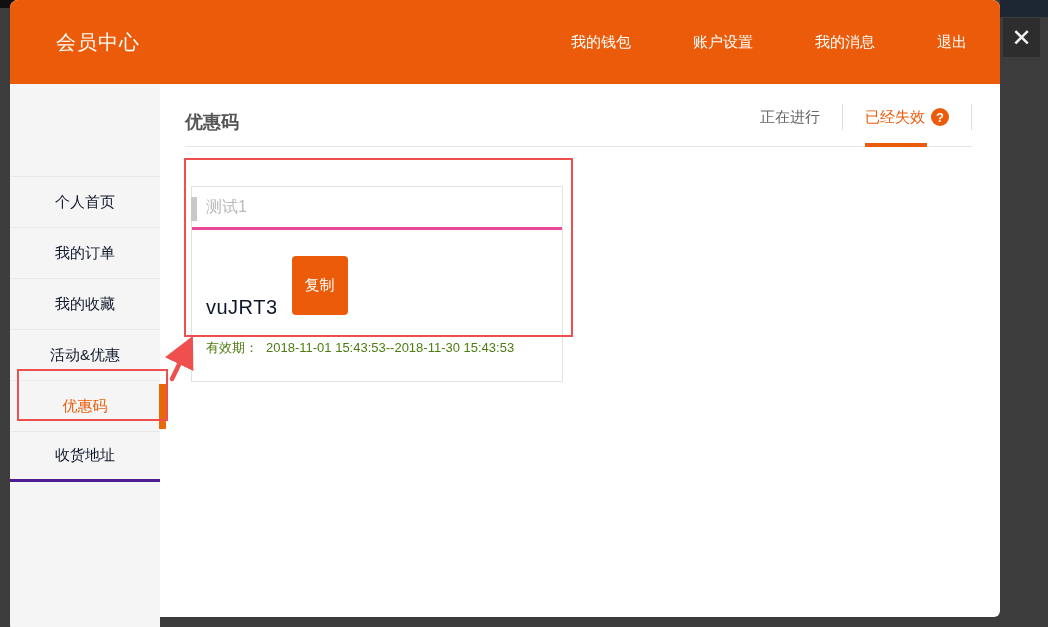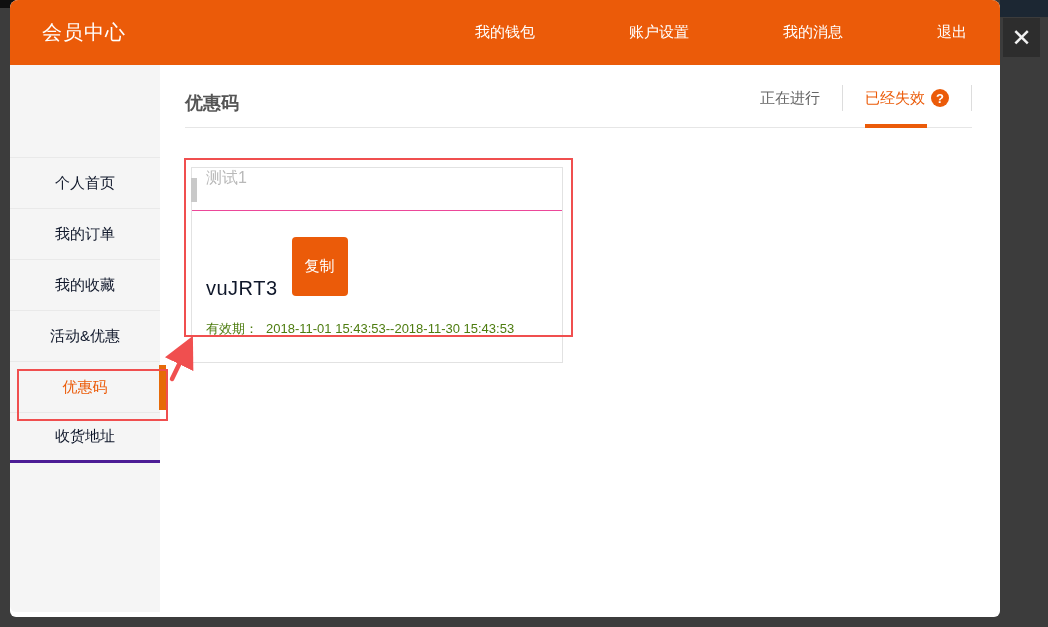--- a/index.html
+++ b/index.html
@@ -23,26 +23,26 @@
     color:#F2F2F2; font-size:24px; font-weight:300; line-height:1;
     font-family:"DejaVu Sans",sans-serif;
   }
 
   
   .modal {
     position:absolute; left:10px; top:0; width:990px; height:617px;
     background:#FFFFFF; border-radius:8px 8px 6px 6px;
   }
   .mc-header {
-    height:65px; background:#EB5B09; border-radius:8px 8px 0 0;
+    height:84px; background:#EB5B09; border-radius:8px 8px 0 0;
     display:flex; align-items:center; justify-content:space-between;
-    padding:0 33px 0 32px; color:#FFFFFF;text-align:center;
+    padding:0 33px 0 46px; color:#FFFFFF;text-align:center;
   }
   .app-title { font-size:20px; letter-spacing:1px; }
-  .mc-nav { display:flex; align-items:center; gap:94px; }
+  .mc-nav { display:flex; align-items:center; gap:62px; }
   .mc-nav a { color:#FFFFFF; font-size:15px; text-decoration:none; cursor:pointer; }
 
   .mc-body { display:flex; height:547px; border-radius:0 0 6px 6px; overflow:visible; }
 
   
   .sidebar { width:150px; background:#F5F5F5; padding-top:92px; flex:none; border-radius:0 0 0 6px; }
   .side-item {
     position:relative; height:51px; border-top:1px solid #E9E9E9;
     display:flex; align-items:center; justify-content:center;
     font-size:15px; color:#0f172a; cursor:pointer;
@@ -69,21 +69,21 @@
   .help-icon {
     width:18px; height:18px; border-radius:50%; background:#EB5B09; color:#FFFFFF;
     font-size:13px; font-weight:bold; display:flex; align-items:center; justify-content:center;
     margin-left:6px; cursor:pointer;
   }
 
   
   .coupon-card {
     margin:39px 0 0 6px; width:372px; border:1px solid #E2E2E2; background:#FFFFFF;
   }
-  .coupon-head { position:relative; height:43px; display:flex; align-items:flex-start; border-bottom:1px solid #ec4899; }
+  .coupon-head { position:relative; height:43px; display:flex; align-items:center; border-bottom:3px solid #ec4899; }
   .coupon-marker { position:absolute; left:-1px; top:10px; width:6px; height:24px; background:#C9C9C9; }
   .coupon-name { margin-left:14px; font-size:16px; color:#B9B9B9; }
   .coupon-body { padding:22px 14px 24px 14px; }
   .code-row { display:flex; align-items:center; }
   .coupon-code { font-size:20px; color:#0f172a; letter-spacing:0.5px;margin-top:44px; }
   .copy-btn {
     margin-left:14px; background:#EB5B09; color:#FFFFFF; border:none; border-radius:4px;
     font-size:15px; padding:20px 13px; cursor:pointer;
     font-family:"Liberation Sans","DejaVu Sans",sans-serif;
   }

